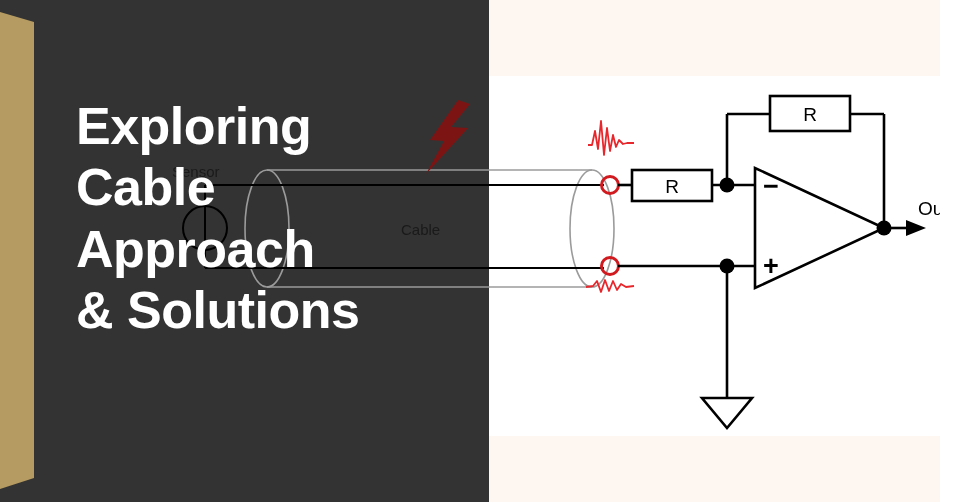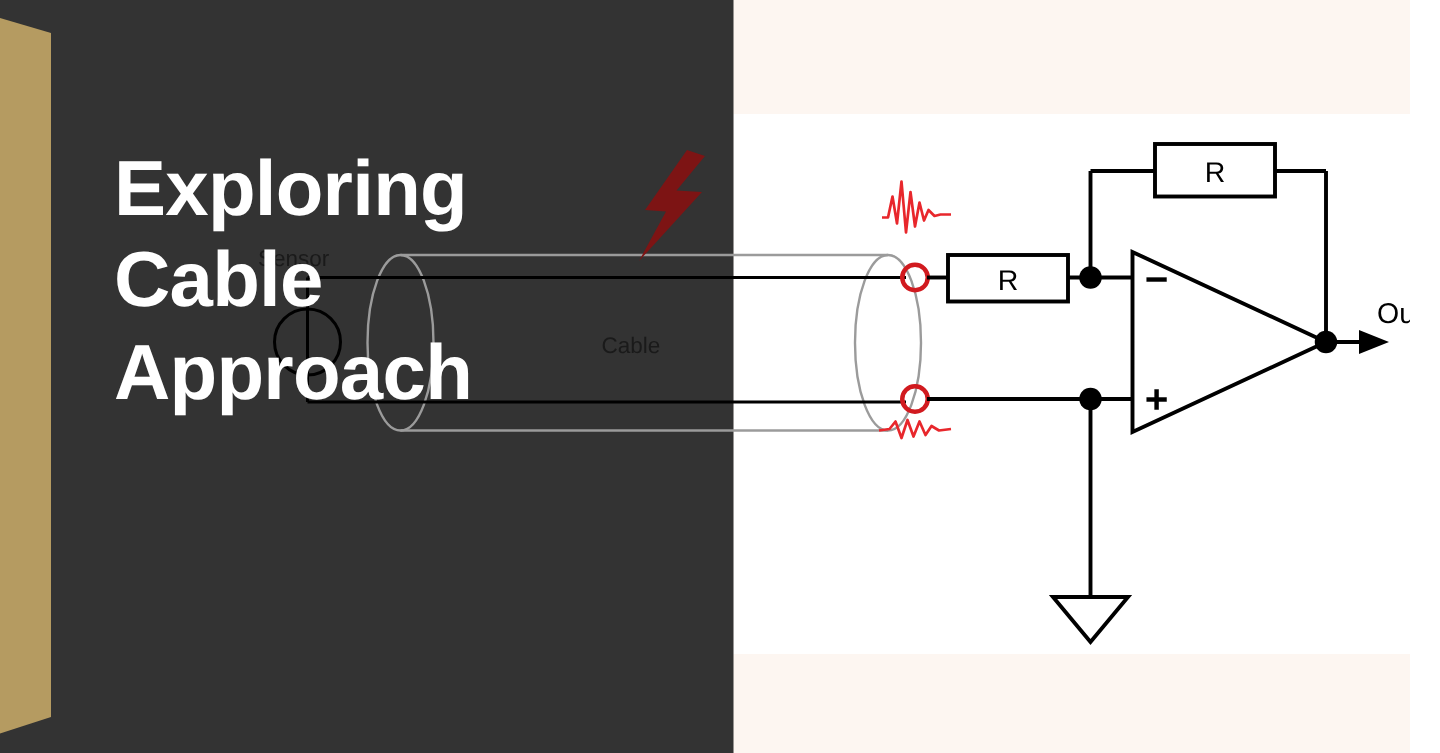--- a/index.html
+++ b/index.html
@@ -113,20 +113,21 @@
   <div class="panel-dark"></div>
 
   <svg class="gold-bar" viewBox="0 0 40 502" preserveAspectRatio="none">
     <polygon points="0,12 34,22 34,478 0,489" fill="#b59b61"></polygon>
   </svg>
 
   <div class="headline">
     <span class="ln">Exploring</span>
     <span class="ln">Cable</span>
     <span class="ln">Approach</span>
+    <span class="ln">&amp; Solutions</span>
   </div>
 
   <svg class="bolt" viewBox="0 0 48 74">
     <polygon points="34,0 6,40 20,41 2,74 44,28 27,27 46,4" fill="#7d1414"></polygon>
   </svg>
 
   <svg class="circuit" viewBox="0 0 960 502">
 
     <g fill="none" stroke="#9b9b9b" stroke-width="1.6">
       <line x1="267" y1="170" x2="592" y2="170"></line>

